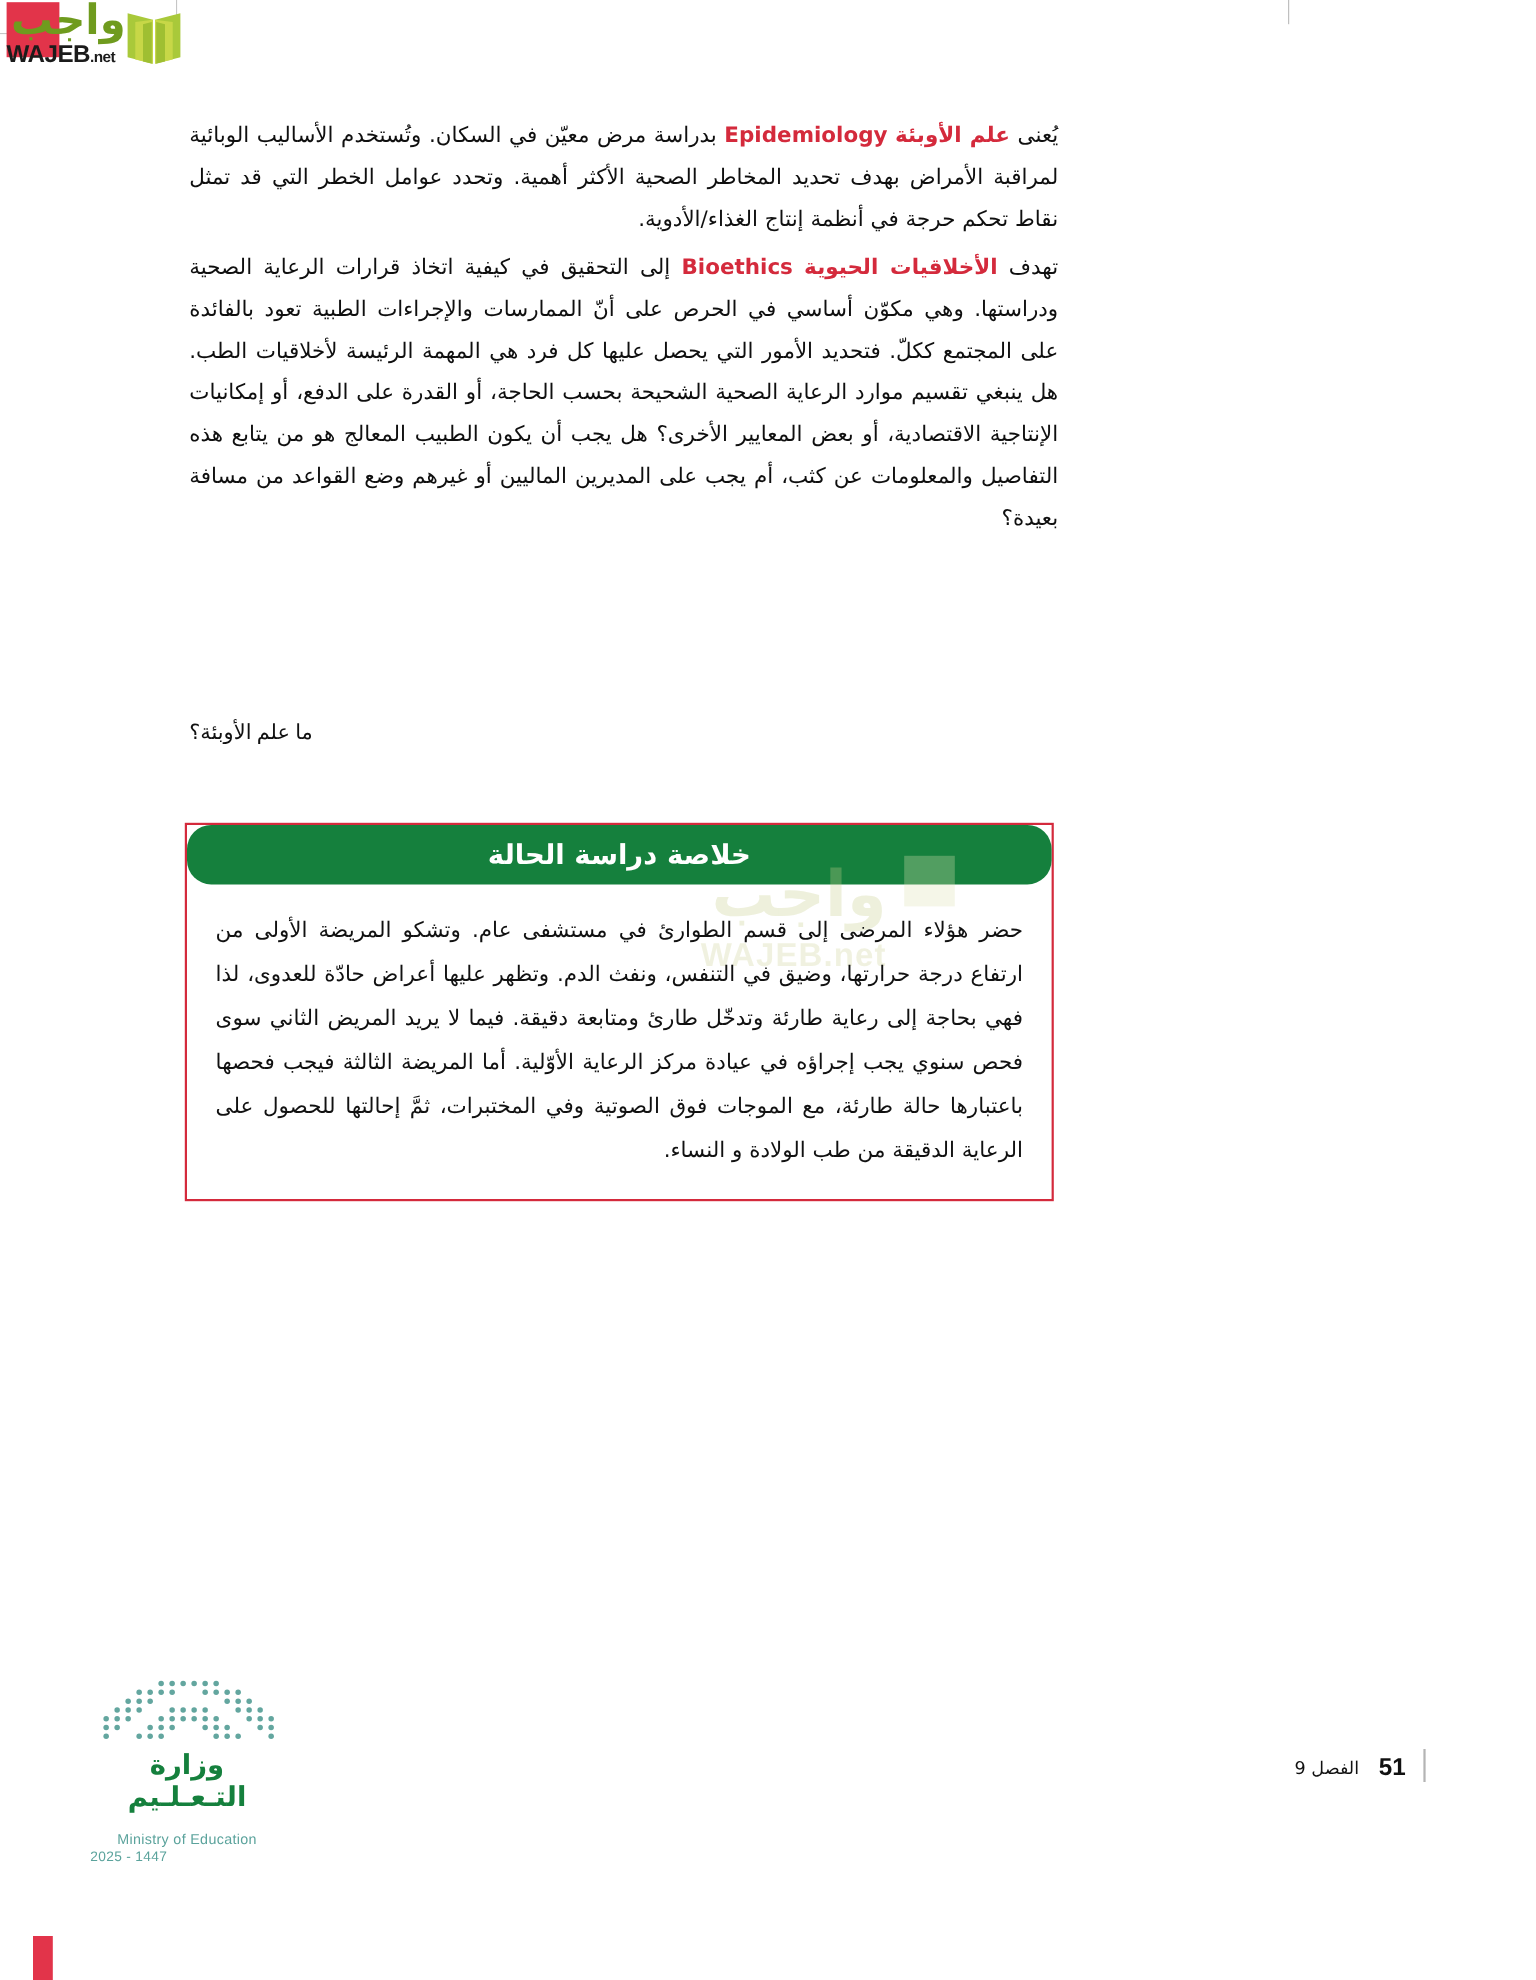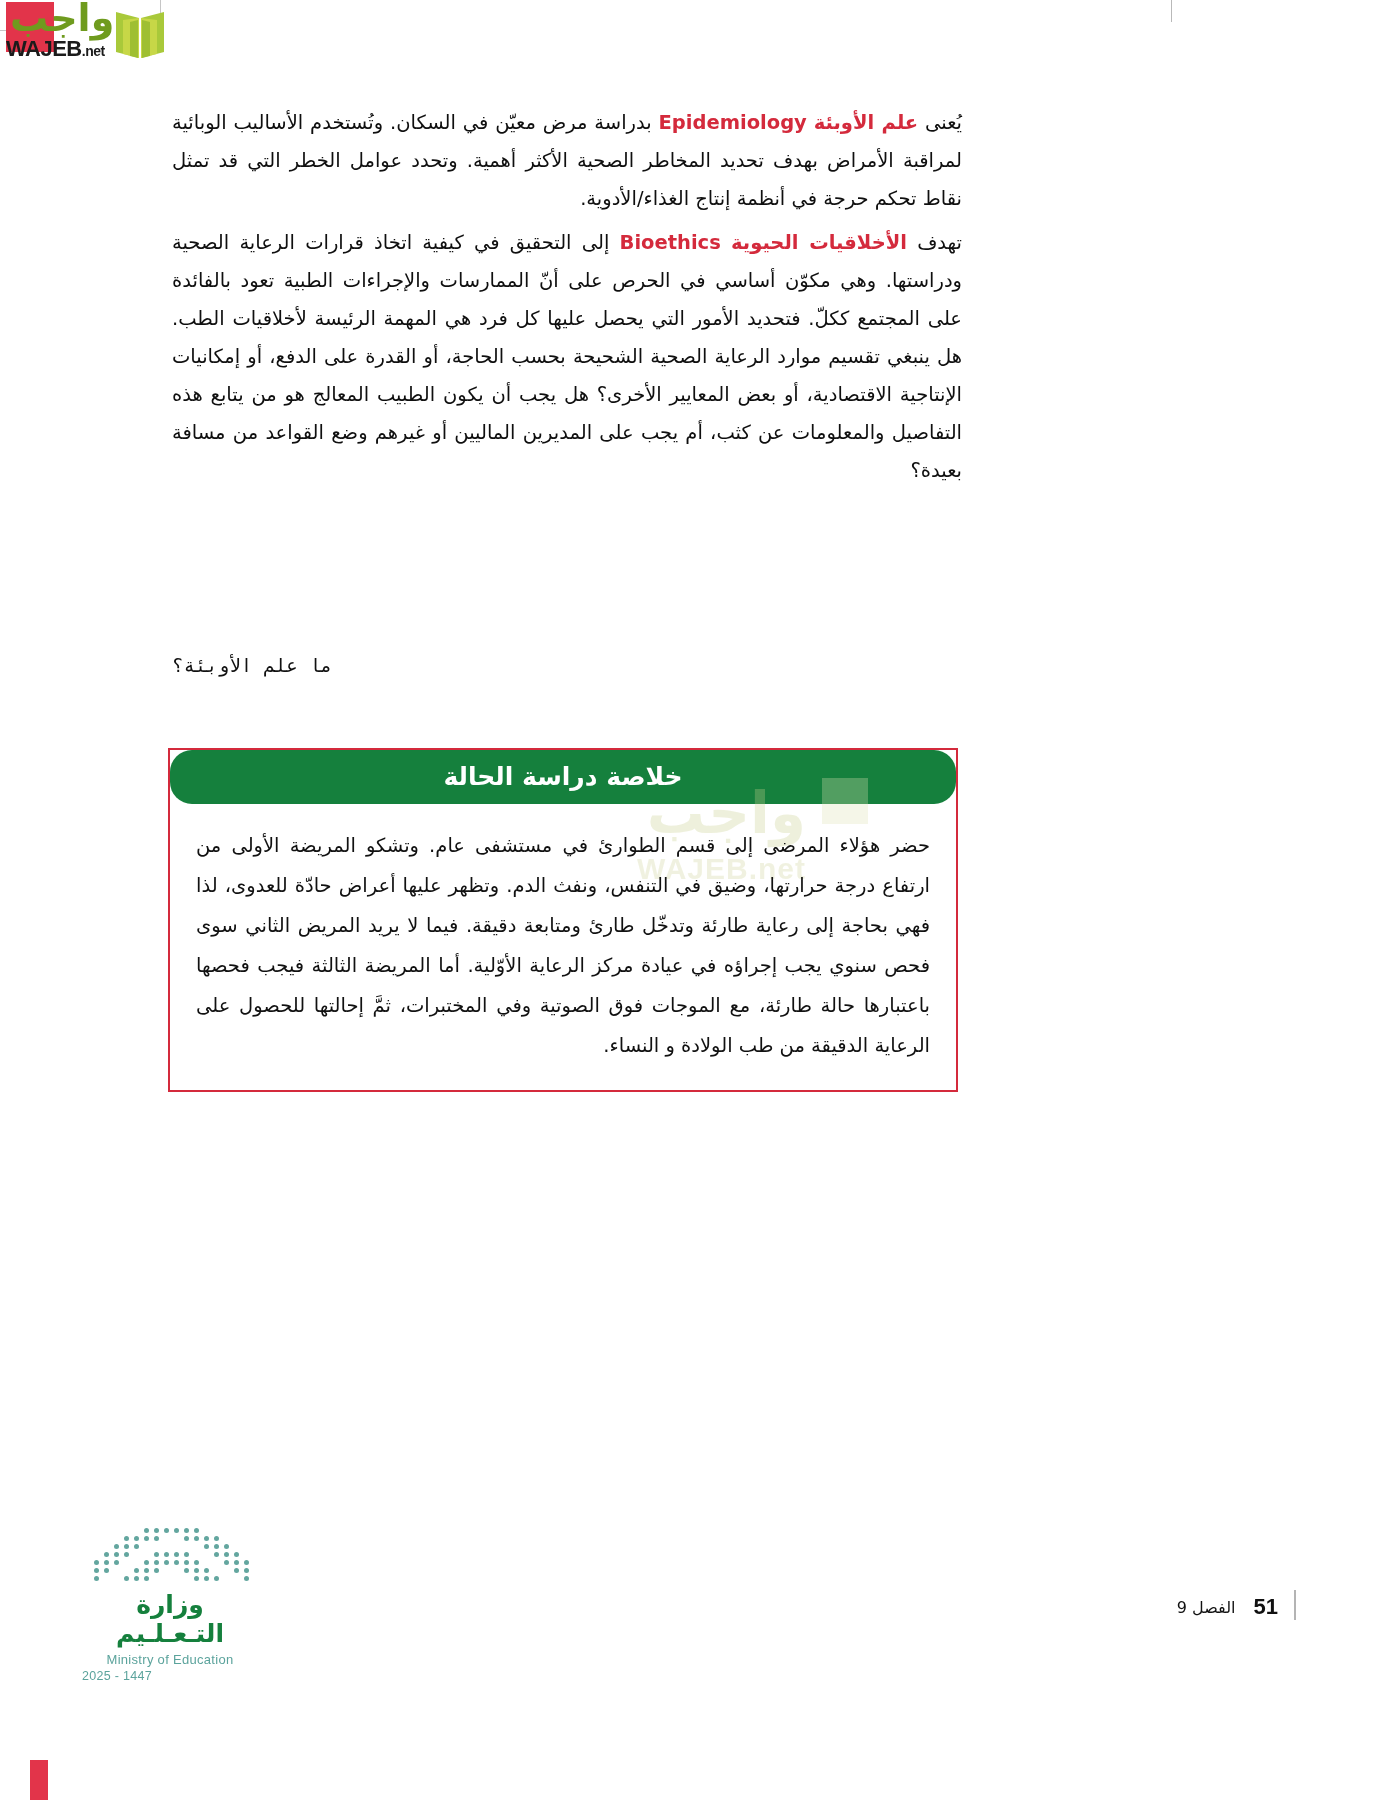--- a/index.html
+++ b/index.html
@@ -84,21 +84,21 @@
     order:0;
   }
   #check-title{
     font-family:"DejaVu Sans", sans-serif;
     font-size:23px;font-weight:bold;color:#d42a3c;
     letter-spacing:1px;direction:rtl;
   }
   #check-q{
     margin-top:14px;
     text-align:left;
-    font-family:Liberation Mono, monospace;
+    font-family:Liberation Serif, serif;
     font-size:19px;color:#111;direction:rtl;
     padding-left:4px;
   }
 
   
   #case-box{
     position:absolute;left:168px;top:748px;width:790px;
     border:2px solid #d42a3c;
     box-sizing:border-box;
     background:#ffffff;
@@ -154,21 +154,21 @@
     background:#63a69f;display:block;
   }
   #moe-ar{
     font-family:"DejaVu Sans", sans-serif;
     font-size:25px;font-weight:bold;color:#15803d;direction:rtl;
     letter-spacing:1px;text-align:center;width:176px;
   }
   #moe-en{
     font-family:"Liberation Sans", sans-serif;
     font-size:13px;color:#5ba39c;direction:ltr;text-align:center;width:176px;
-    margin-top:4px;letter-spacing:.3px;
+    margin-top:16px;letter-spacing:.3px;
   }
   #moe-years{
     font-family:"Liberation Sans", sans-serif;
     font-size:12.5px;color:#5ba39c;direction:ltr;width:176px;
     margin-top:2px;letter-spacing:.3px;
   }
 
   #footer-right{
     position:absolute;right:118px;top:1594px;
     display:flex;align-items:center;direction:rtl;

